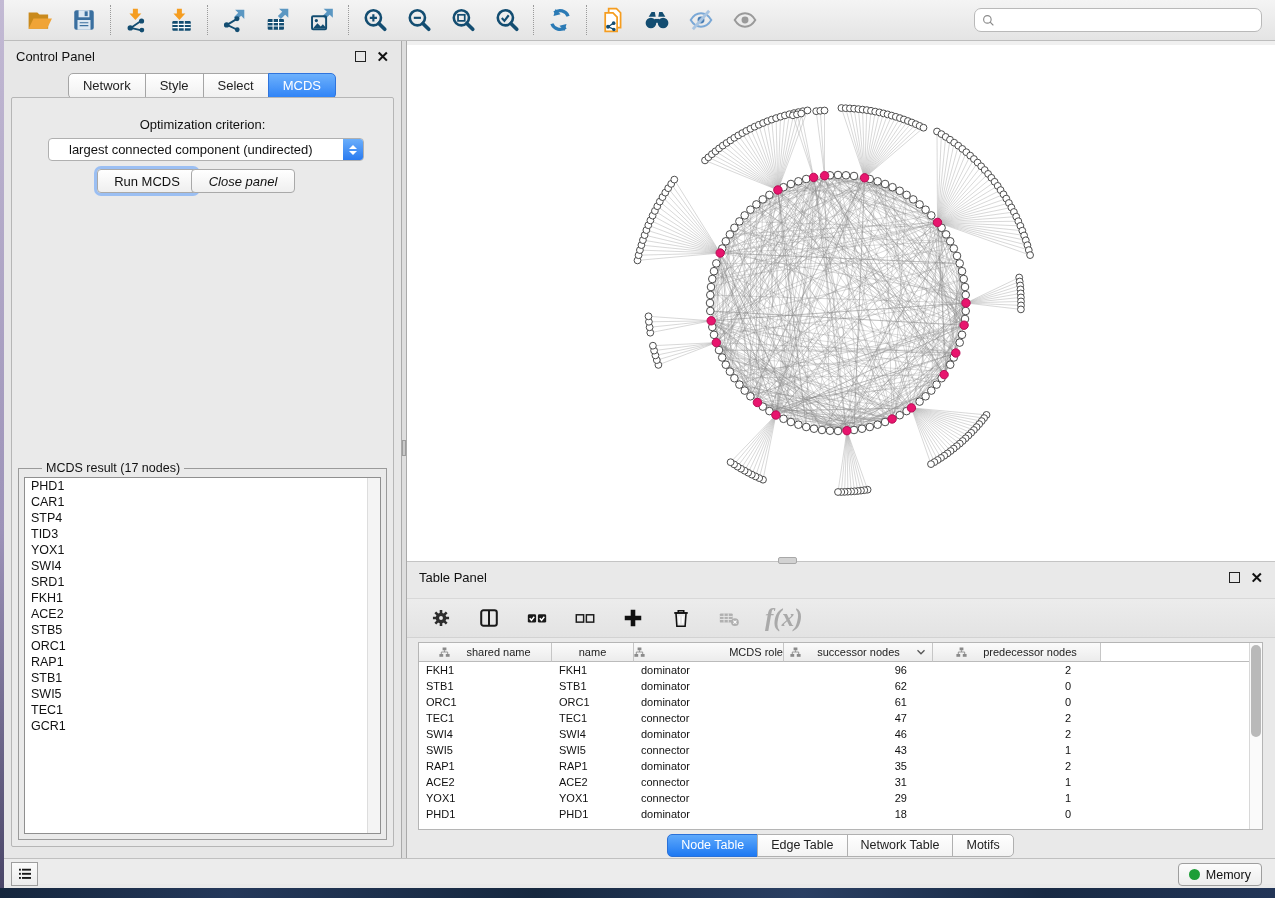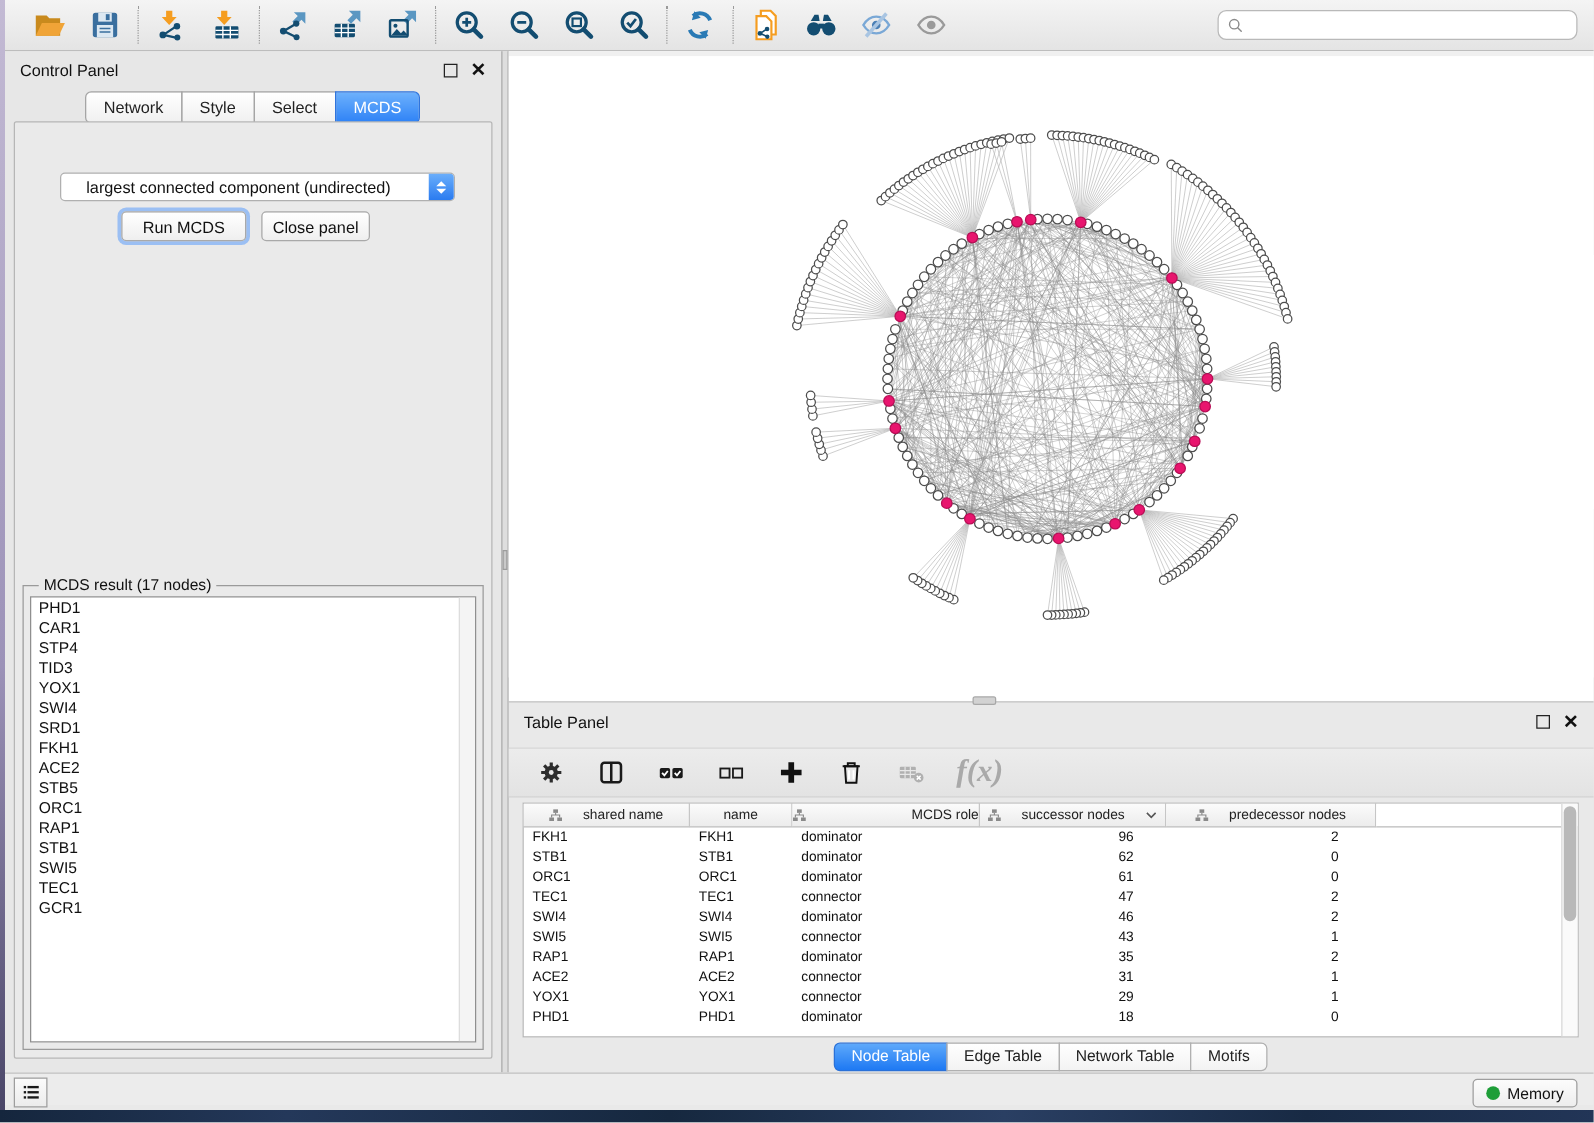--- a/index.html
+++ b/index.html
@@ -42,23 +42,23 @@
   #criterion { position:absolute; left:36px; top:40px; width:316px; height:23px; background:#fff; border:1px solid #b0b0b0;
     border-radius:4px; display:flex; align-items:center; cursor:pointer; }
   #criterion .sel-text { flex:1; font-size:13px; padding-left:20px; white-space:nowrap; }
   #criterion .stepper { width:20px; height:21px; border-radius:0 3px 3px 0; background:linear-gradient(#6aaefb,#2a7bf0);
     display:flex; flex-direction:column; align-items:center; justify-content:center; gap:2px; }
   .chev-up { width:0; height:0; border-left:4px solid transparent; border-right:4px solid transparent; border-bottom:4.5px solid #fff; }
   .chev-dn { width:0; height:0; border-left:4px solid transparent; border-right:4px solid transparent; border-top:4.5px solid #fff; }
   .cp-btn { position:absolute; top:71px; height:24px; background:linear-gradient(#ffffff,#efefef); border:1px solid #a9a9a9;
     border-radius:4px; font-size:13px; font-family:"Liberation Sans",sans-serif; cursor:pointer; color:#111; }
   #run-btn { left:85px; width:100px; box-shadow:0 0 0 3px rgba(90,155,250,.55); }
-  #close-btn { left:197px; width:87px; }
+  #close-btn { left:179px; width:104px;font-style:italic; }
   #result-fieldset { position:absolute; left:6px; top:370px; width:369px; height:372px; border:1px solid #9a9a9a; }
-  #result-legend { position:absolute; left:12px; top:-8px; background:#eaeaea; padding:0 4px; font-size:12.5px; }
+  #result-legend { position:absolute; left:23px; top:-8px; background:#eaeaea; padding:0 4px; font-size:12.5px; }
   #result-list { position:absolute; left:5px; top:8px; right:5px; bottom:5px; background:#fff; border:1px solid #8f8f8f; overflow:hidden; }
   .result-item { font-size:12.5px; line-height:16px; padding-left:6px; }
   #result-scroll { position:absolute; right:0; top:0; bottom:0; width:13px; background:#f4f4f4; border-left:1px solid #ddd; }
 
   
   #v-splitter { position:absolute; left:401px; top:41px; width:6px; height:817px; background:#dedede; border-left:1px solid #aaa; border-right:1px solid #aaa; }
   #v-grip { position:absolute; left:0; top:399px; width:4px; height:16px; background:#c9c9c9; border:1px solid #9d9d9d; }
 
   
   #network-window { position:absolute; left:407px; top:41px; width:868px; height:520px; background:#fff; }
@@ -291,20 +291,21 @@
     <span class="ph-float"></span>
     <span class="ph-close">✕</span>
   </div>
   <div id="cp-tabs">
       <div class="ctab">Network</div>
       <div class="ctab">Style</div>
       <div class="ctab">Select</div>
       <div class="ctab sel">MCDS</div>
     </div>
   <div id="cp-content">
+    <div id="opt-label">Optimization criterion:</div>
     <div id="criterion">
       <span class="sel-text">largest connected component (undirected)</span>
       <span class="stepper">
           <span class="chev-up"></span>
           <span class="chev-dn"></span>
         </span>
     </div>
     <button class="cp-btn" id="run-btn">Run MCDS</button>
     <button class="cp-btn" id="close-btn">Close panel</button>
     <div id="result-fieldset">

